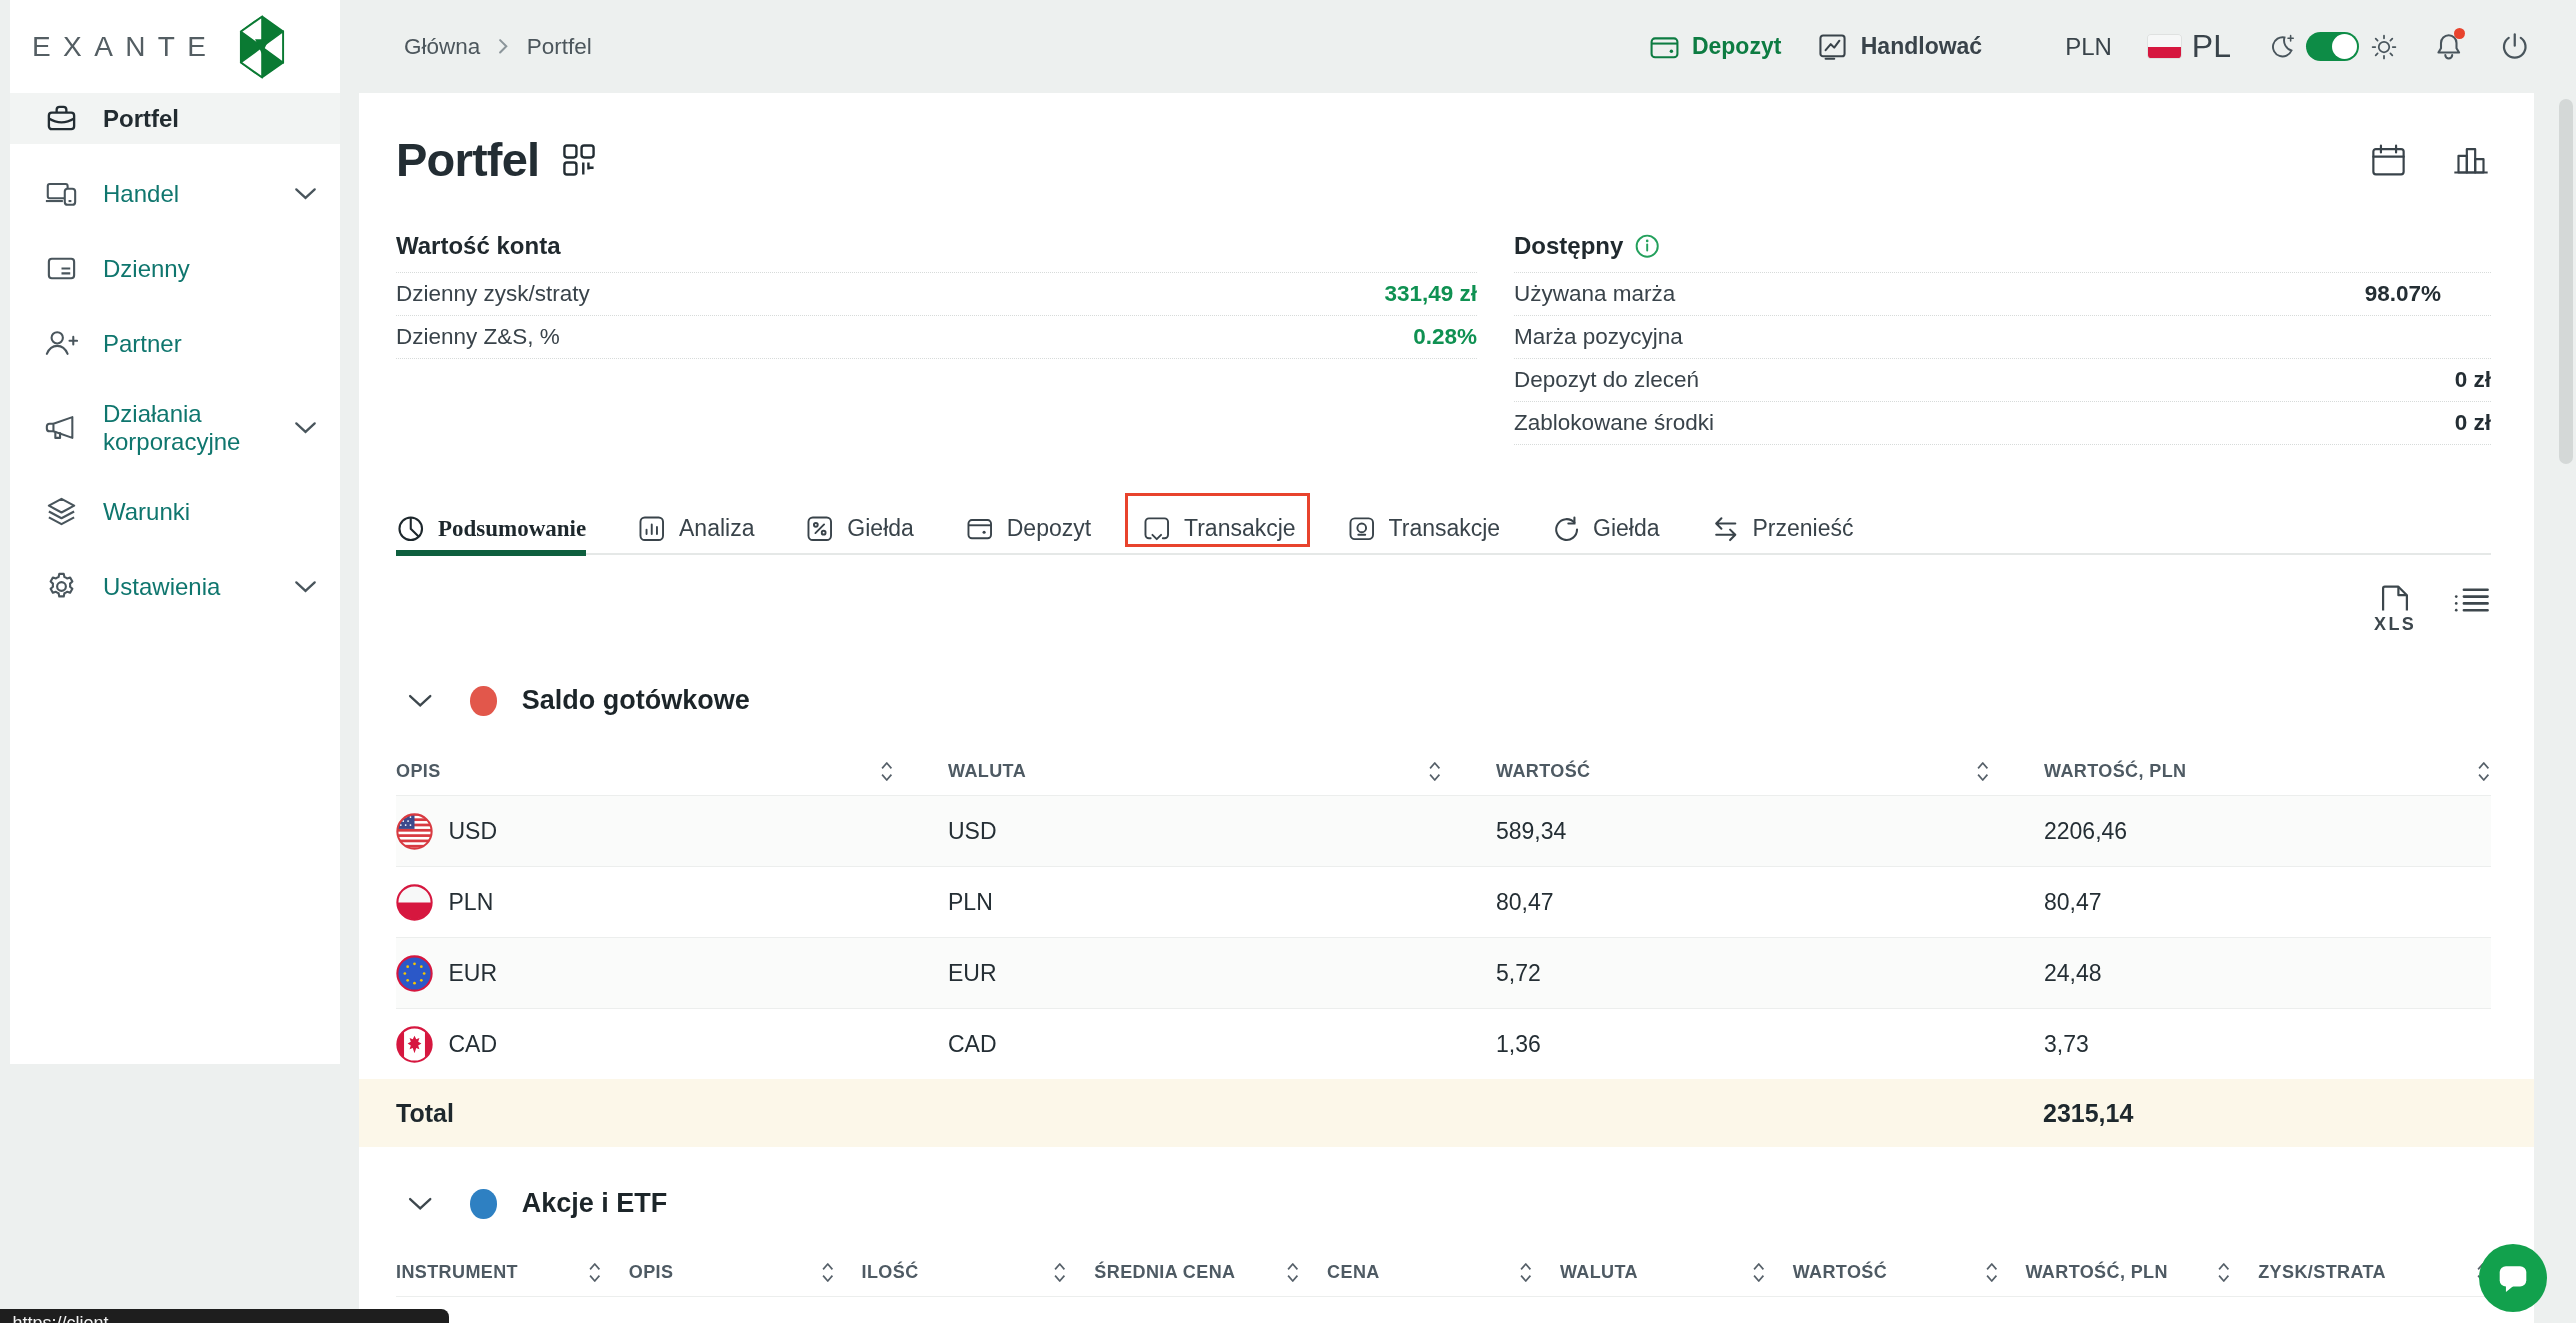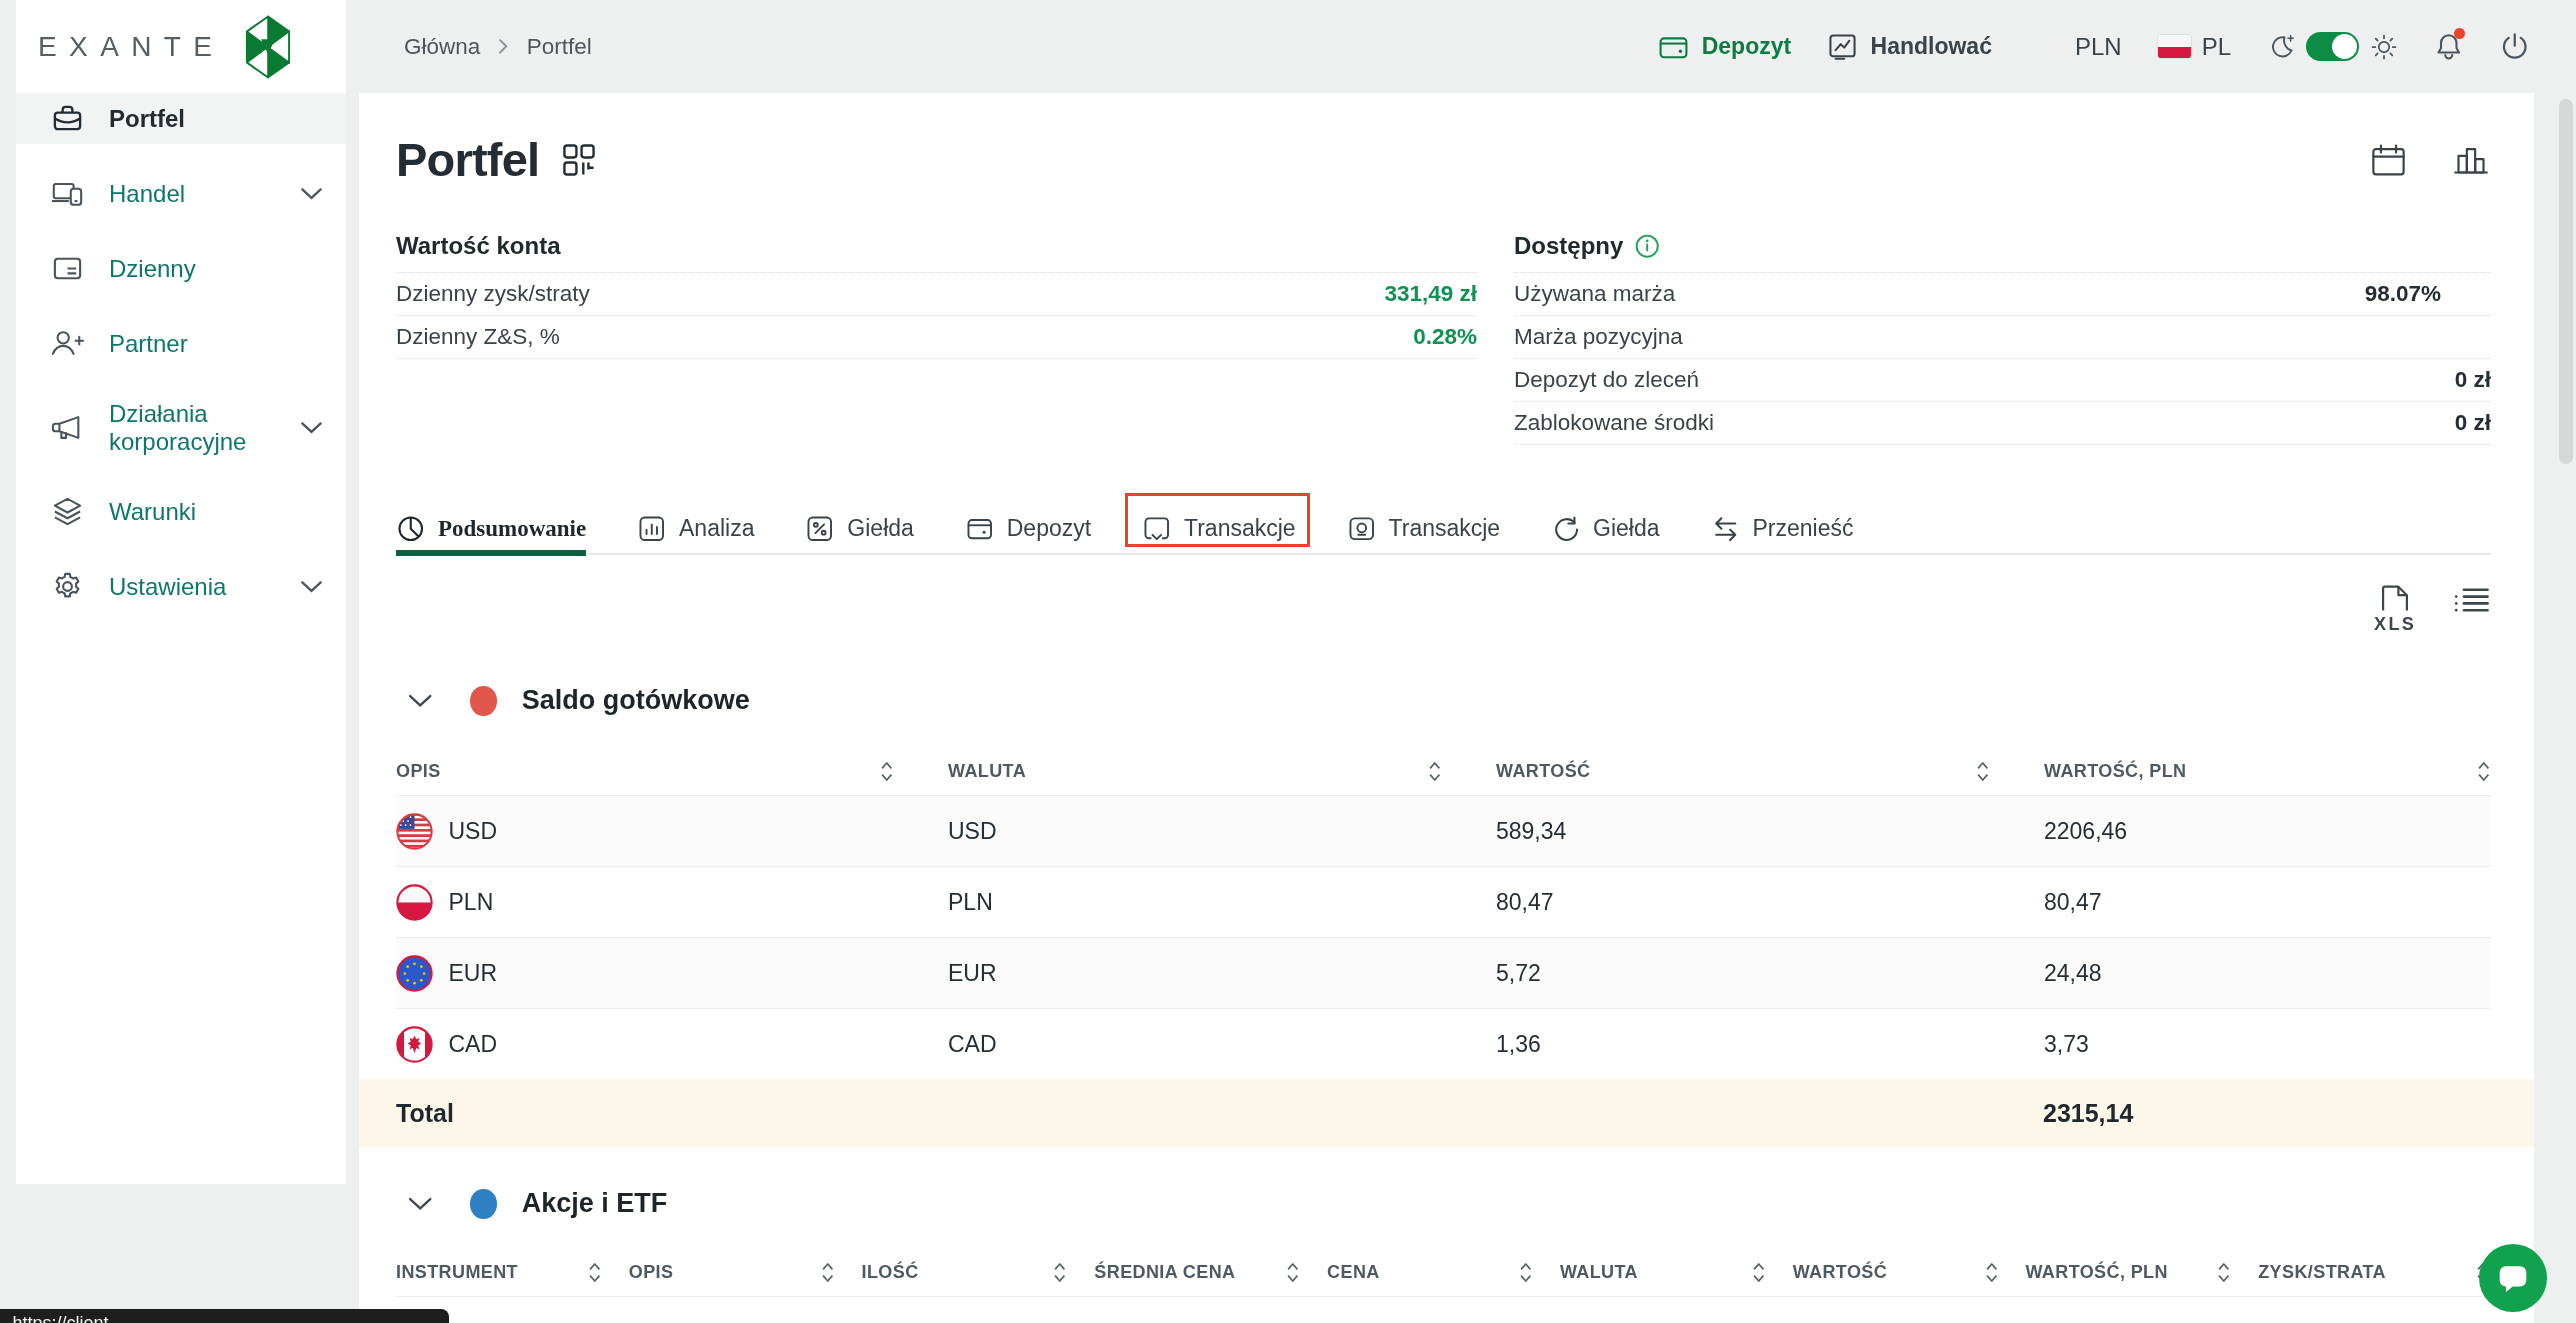--- a/index.html
+++ b/index.html
@@ -13,29 +13,29 @@
   .crumb-sep svg { display:block; }
   .topbar-right { margin-left:auto; display:flex; align-items:center; gap:36px; margin-right:47px; }
   .top-btn { display:flex; align-items:center; gap:12.4px; font-size:23px; font-weight:700; cursor:pointer; }
   .top-btn.green { color:#0d7c42; }
   .top-btn.dark { color:#39434a; }
   .cur-label { font-size:24px; color:#39434a; font-weight:500; margin-left:47px; }
   .lang-wrap { display:flex; align-items:center; gap:11px; }
   .flag-pl { width:33px; height:23px; border-radius:3.1px; overflow:hidden; box-shadow:0 0 0 0.8px rgba(0,0,0,.08); }
   .flag-pl .t { height:50%; background:#f6f7f7; }
   .flag-pl .b { height:50%; background:#d6173f; }
-  .lang-label { font-size:24px; color:#39434a; font-weight:500; }
+  .lang-label { font-size:32px; color:#39434a; font-weight:500; }
   .theme-wrap { display:flex; align-items:center; gap:11px; }
   .toggle { width:53px; height:29.5px; background:#0d8c46; border-radius:14.8px; position:relative; cursor:pointer; }
   .toggle .knob { position:absolute; right:2.3px; top:2.3px; width:25px; height:25px; background:#fff; border-radius:50%; }
   .icon-btn { position:relative; cursor:pointer; display:flex; }
   .bell-dot { position:absolute; top:-3.1px; right:-1.6px; width:11px; height:11px; border-radius:50%; background:#e8432d; }
 
   
-  .sidebar { position:absolute; left:16px; top:0; width:330px; height:1184px; background:#ffffff; z-index:3; }
+  .sidebar { position:absolute; left:10px; top:0; width:330px; height:1064px; background:#ffffff; z-index:3; }
   .logo { height:93px; display:flex; align-items:center; padding-left:22px; gap:20px; }
   .logo-text { font-size:28px; letter-spacing:12.4px; color:#545e63; font-weight:400; }
   .nav { padding-top:0; }
   .nav-item { height:75px; display:flex; align-items:center; padding:0 23px 0 34px; gap:25px; font-size:24px; color:#0f766e; font-weight:400; cursor:pointer; }
   .nav-item.active { height:51px; background:#f2f4f3; font-weight:700; color:#222b30; margin-bottom:12.4px; }
   .nav-item.two-line { height:93px; }
   .nav-item .nav-label { line-height:1.15; }
   .nav-item .chev { margin-left:auto; }
   .nav-ic { width:34px; display:flex; justify-content:center; flex:none; }
 

